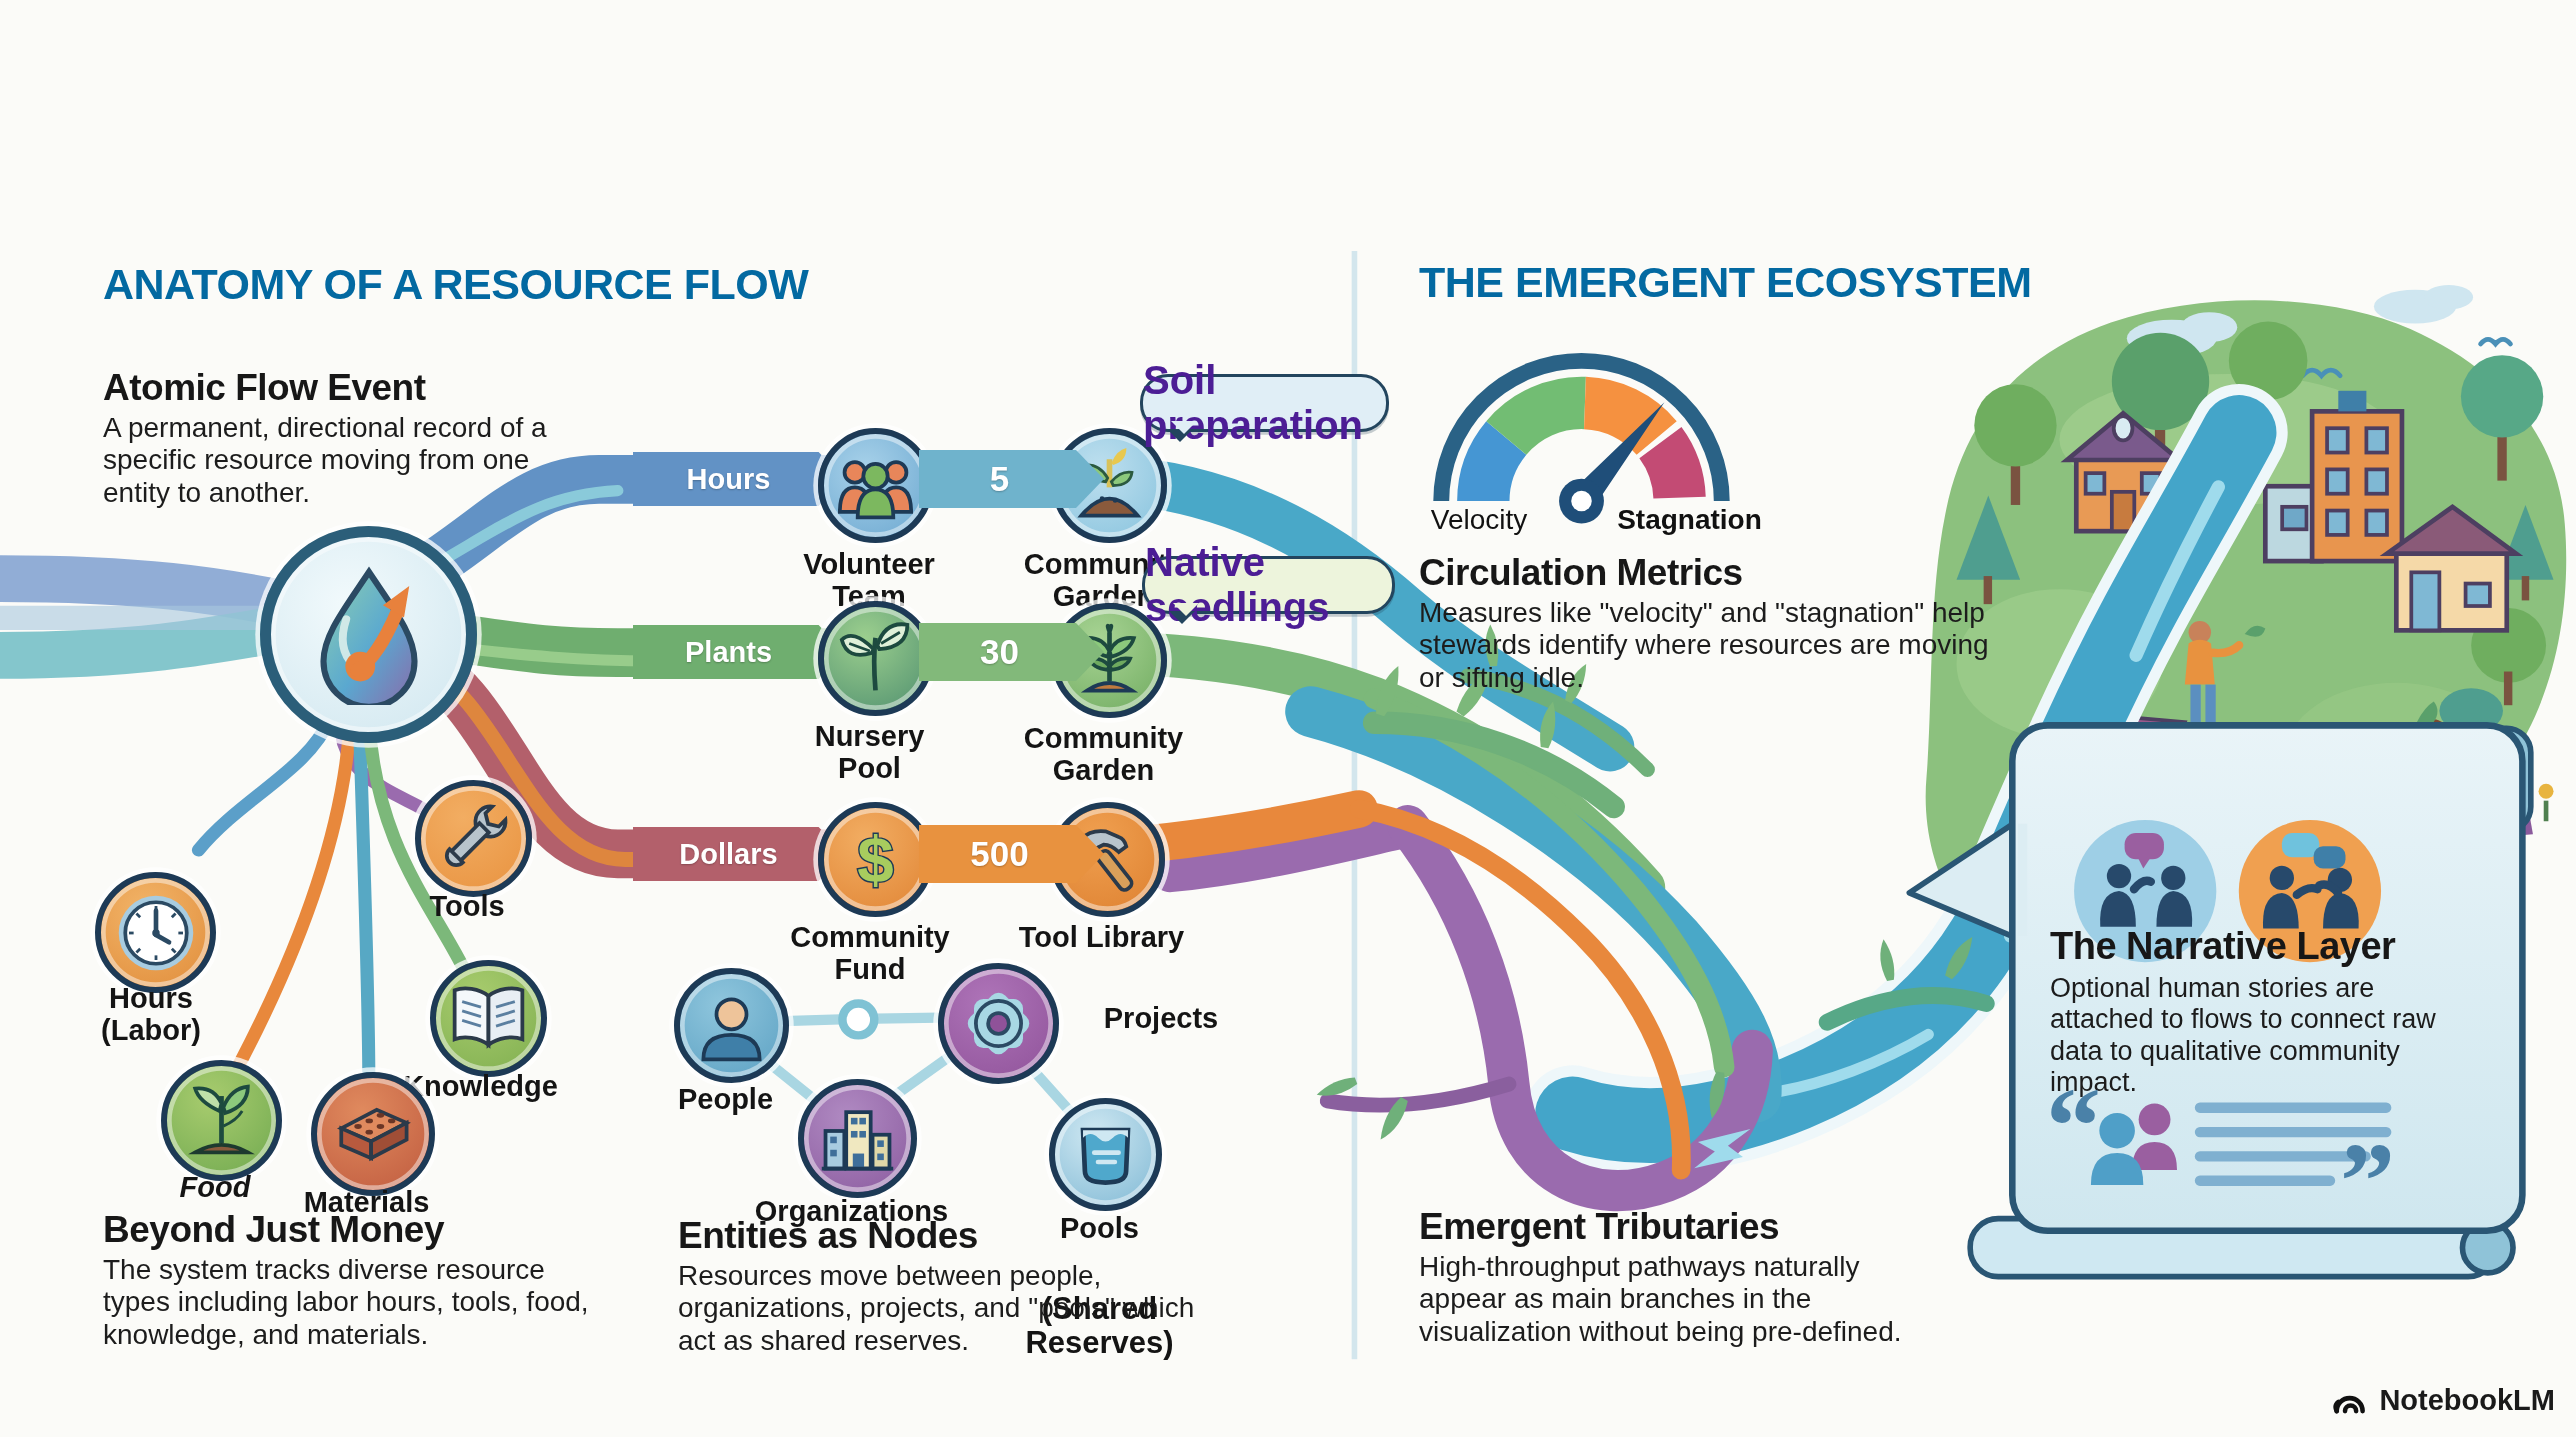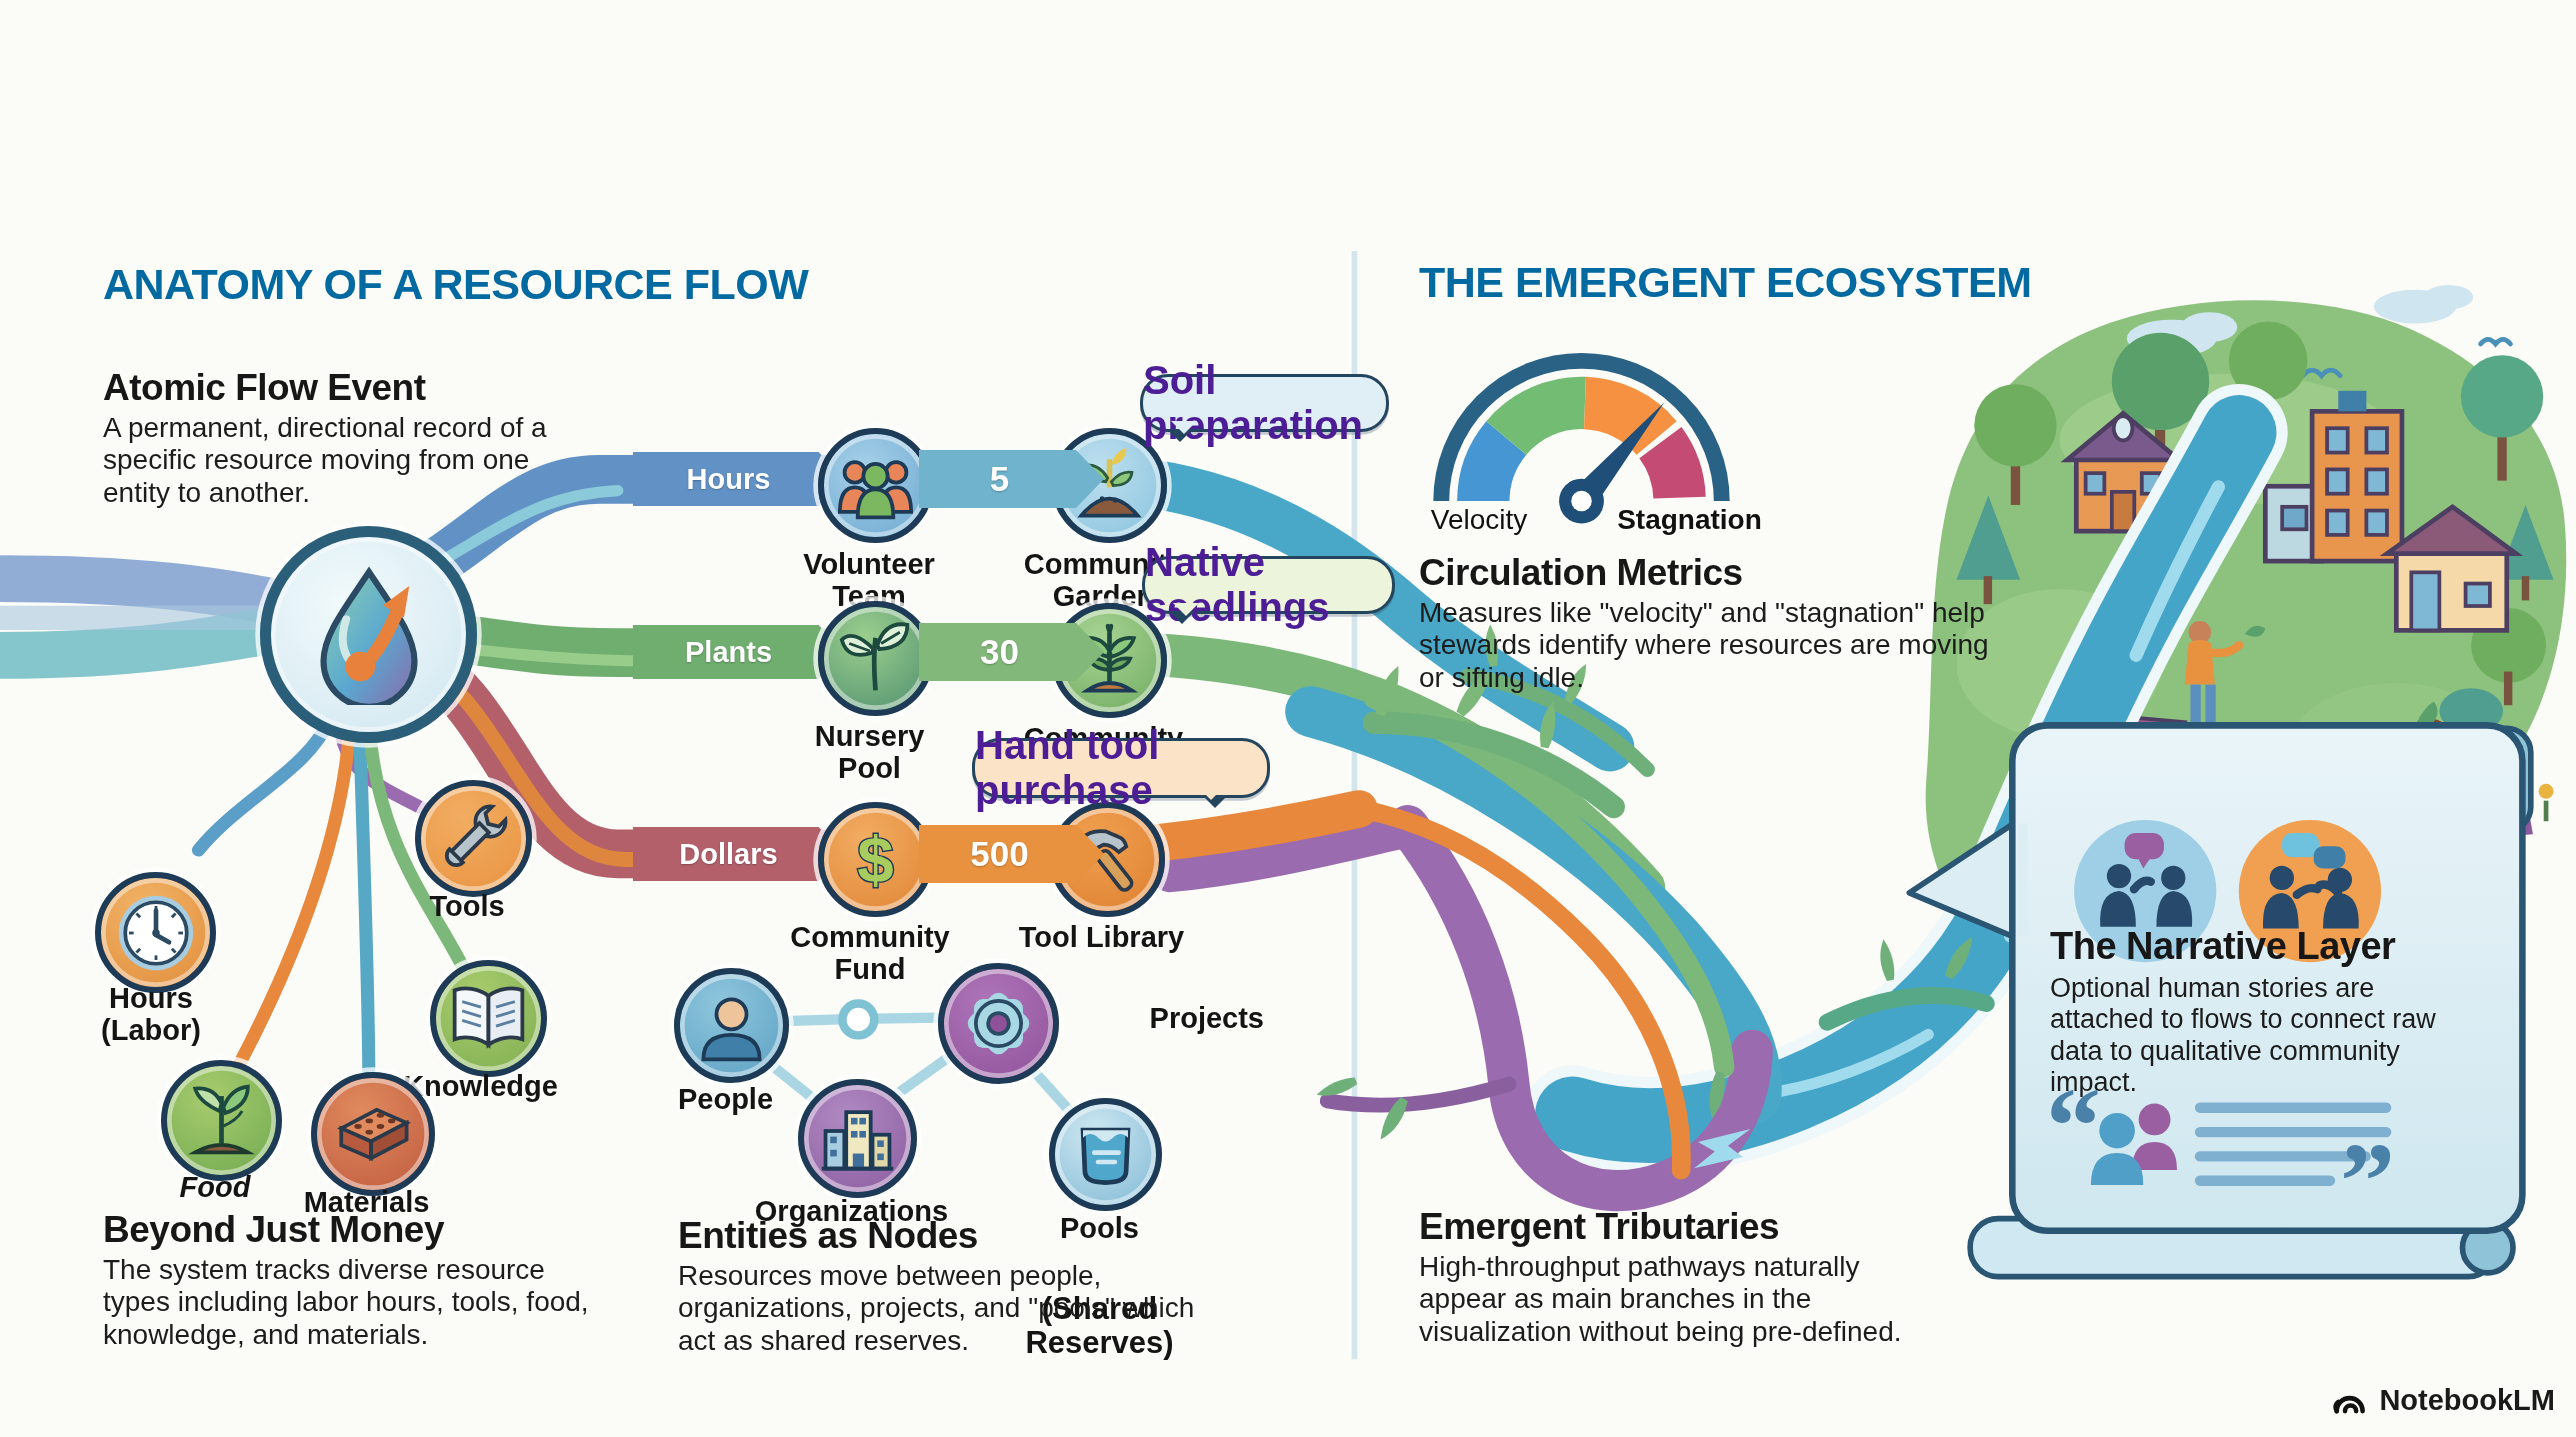--- a/index.html
+++ b/index.html
@@ -318,25 +318,20 @@
       <span>500</span>
     </div>
   <div class="abs z3 node" style="left:1050px;top:802px;width:103px;height:103px;background:radial-gradient(circle at 40% 30%,#f0a050,#dd8030);">
     <svg width="75" height="75" viewBox="-40 -40 80 80">
       <rect x="-8" y="-10" width="14" height="48" rx="6" transform="rotate(-38 0 0)" fill="#d9a05a" stroke="#2b3a4a" stroke-width="4"></rect>
       <path d="M-28,-22 q10,-10 26,-8 l14,6 q6,2 8,10 l-8,6 q-8,-8 -16,-8 l-16,8 q-8,-6 -8,-14 Z" fill="#b8c4cc" stroke="#2b3a4a" stroke-width="4"></path>
     </svg>
   </div>
   <div class="abs z3 nlabel" style="left:781px;top:922px;width:178px;">Community Fund</div>
   <div class="abs z3 nlabel" style="left:989px;top:922px;width:225px;">Tool Library</div>
-  <div class="abs z4 bubble" style="left:972px;top:738px;width:292px;height:54px;background:#fbe3c8;">
-    <span>Hand tool purchase</span>
-    <span class="taild" style="right:39px;bottom:-26px;border-top-color:#23455e;"></span>
-    <span class="taild" style="right:43px;bottom:-18px;border-top-color:#fbe3c8;"></span>
-  </div>
 
   <div class="abs z3 node" style="left:95px;top:872px;width:109px;height:109px;background:radial-gradient(circle at 40% 30%,#f2b468,#e08c3a);">
     <svg width="82" height="82" viewBox="-44 -44 88 88">
       <circle r="40" fill="#a8cce0"></circle>
         <circle r="33" fill="#ffffff" stroke="#2b4a63" stroke-width="4"></circle>
       <g stroke="#2b4a63" stroke-width="3">
         <line y1="-29" y2="-24"></line>
           <line y1="24" y2="29"></line>
           <line x1="-29" x2="-24"></line>
           <line x1="24" x2="29"></line>
@@ -443,21 +438,21 @@
   <div class="abs z3 nlabel" style="left:730px;top:1196px;width:243px;">Organizations</div>
 
   <div class="abs z3 node" style="left:938px;top:963px;width:109px;height:109px;background:radial-gradient(circle at 40% 30%,#ae74b8,#8f5299);">
     <svg width="81" height="81" viewBox="-43 -43 86 86">
       <rect x="-26" y="-26" width="52" height="52" rx="10" fill="#a8d8e4"></rect>
       <rect x="-26" y="-26" width="52" height="52" rx="10" fill="#a8d8e4" transform="rotate(45)"></rect>
       <circle r="24" fill="#a8d8e4" stroke="#2b4a63" stroke-width="4"></circle>
       <circle r="11" fill="#8f5299" stroke="#2b4a63" stroke-width="4"></circle>
     </svg>
   </div>
-  <div class="abs z3 nlabel" style="left:1058px;top:1003px;width:206px;text-align:right;">Projects</div>
+  <div class="abs z3 nlabel" style="left:1058px;top:1003px;width:206px;text-align:center;">Projects</div>
 
   <div class="abs z3 node" style="left:1049px;top:1098px;width:101px;height:101px;background:radial-gradient(circle at 40% 30%,#cfe8f2,#7fb8d4);">
     <svg width="73" height="73" viewBox="-39 -39 78 78">
       <path d="M-24,-26 L24,-26 L22,18 q0,12 -22,12 q-22,0 -22,-12 Z" fill="#4fa8cc" stroke="#1d3a56" stroke-width="5"></path>
       <path d="M-24,-18 q8,-8 16,0 q8,8 16,0 q8,-8 16,0 L24,-26 L-24,-26 Z" fill="#cfe8f2"></path>
       <line x1="-12" y1="-2" x2="14" y2="-2" stroke="#cfe8f2" stroke-width="5" stroke-linecap="round"></line>
       <line x1="-8" y1="8" x2="10" y2="8" stroke="#cfe8f2" stroke-width="5" stroke-linecap="round"></line>
     </svg>
   </div>
   <div class="abs z3 nlabel" style="left:1006px;top:1213px;width:187px;">Pools</div>

